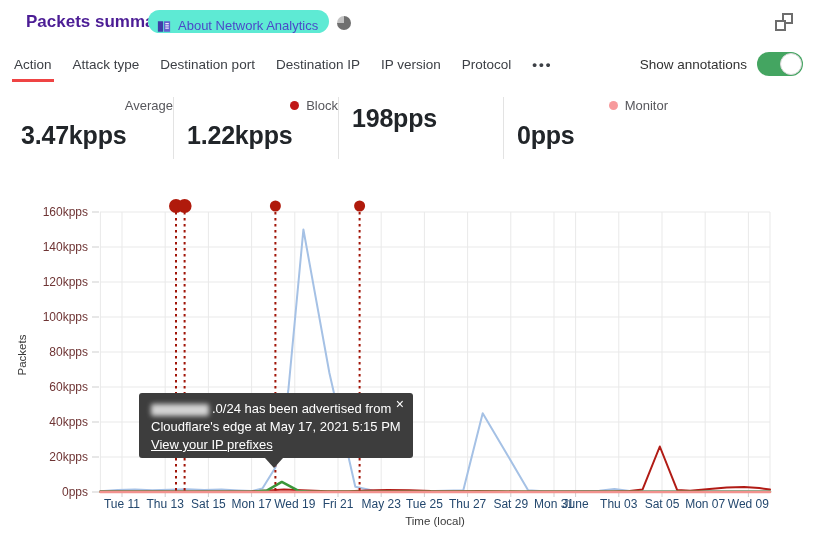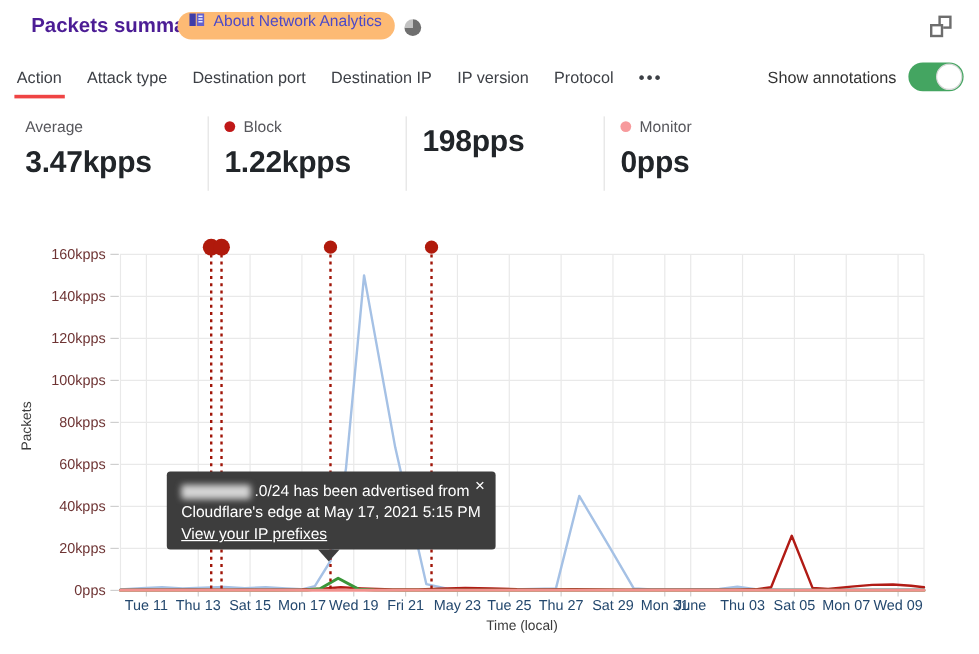--- a/index.html
+++ b/index.html
@@ -2,22 +2,22 @@
 <html><head>
 <meta charset="utf-8">
 <style>
   * { margin:0; padding:0; box-sizing:border-box; }
   html,body { background:#fff; }
   body { font-family:"Liberation Sans", sans-serif; color:#2e2e2e; }
   .page { position:relative; width:816px; height:545px; background:#fff; overflow:hidden; }
 
   
   .title { position:absolute; left:26px; top:12px; font-size:17px; font-weight:700; color:#4c1d95; }
-  .badge { position:absolute; left:148px; top:10px; height:23px; display:flex; align-items:flex-start; gap:7px;
-           padding:0 11px 0 9px; background:#fdba74; border-radius:12px; color:#4b49c8; font-size:13px;
+  .badge { position:absolute; left:148px; top:10px; height:23px; display:flex; align-items:flex-end; gap:7px;
+           padding:0 11px 0 9px; background:#5eead4; border-radius:12px; color:#4b49c8; font-size:13px;
            text-decoration:none; cursor:pointer; }
   .badge svg { display:block; }
   .pie-icon { position:absolute; left:337px; top:16px; width:14px; height:14px; border-radius:50%;
               background:conic-gradient(#6f6f6f 0 270deg, #c2c2c2 270deg 360deg); }
   .expand-icon { position:absolute; left:775px; top:13px; width:18px; height:18px; cursor:pointer; }
   .expand-icon .sq-back { position:absolute; right:0; top:0; width:11px; height:11px; border:2px solid #6d6d6d; }
   .expand-icon .sq-front { position:absolute; left:0; bottom:0; width:11px; height:11px; border:2px solid #6d6d6d; background:#fff; }
 
   
   .tabs { position:absolute; left:12px; top:55px; display:flex; gap:17px; font-size:13.5px; color:#3d4046; }
@@ -29,21 +29,21 @@
   .ann-toggle-wrap { position:absolute; right:13px; top:52px; display:flex; align-items:center; gap:10px; }
   .ann-toggle-label { font-size:13.5px; color:#323232; }
   .toggle { position:relative; width:46px; height:24px; border-radius:12px; background:#44a561; cursor:pointer; }
   .toggle .knob { position:absolute; right:1px; top:1px; width:22px; height:22px; border-radius:50%;
                   background:#fff; border:1px solid #d8d8d8; }
 
   
   .stats { position:absolute; left:8px; top:97px; display:flex; }
   .stat { width:165px; height:62px; padding-left:13px; }
   .stat + .stat { border-left:1px solid #e3e3e3; }
-  .stat-head { display:flex; align-items:center; gap:7px; font-size:13px; color:#57575c; height:17px; }
+  .stat-head { display:flex; align-items:center; gap:7px; font-size:13px; color:#57575c; height:17px;justify-content:flex-end; }
   .stat-dot { width:9px; height:9px; border-radius:50%; background:#ccc; flex:0 0 auto; }
   .info-icon { width:13px; height:13px; border-radius:50%; background:#98989d; color:#fff; font-size:9px;
                font-weight:700; display:flex; align-items:center; justify-content:center; cursor:pointer;
                font-family:"Liberation Serif", serif; }
   .stat-value { margin-top:7px; font-size:25px; font-weight:600; color:#212529; letter-spacing:-0.2px; }
 
   
   #chart-svg { position:absolute; left:0; top:195px; z-index:1; }
   #chart-svg .grid { stroke:#e9e9e9; stroke-width:1; }
   #chart-svg .tickstub { stroke:#cfcfcf; stroke-width:1; }

